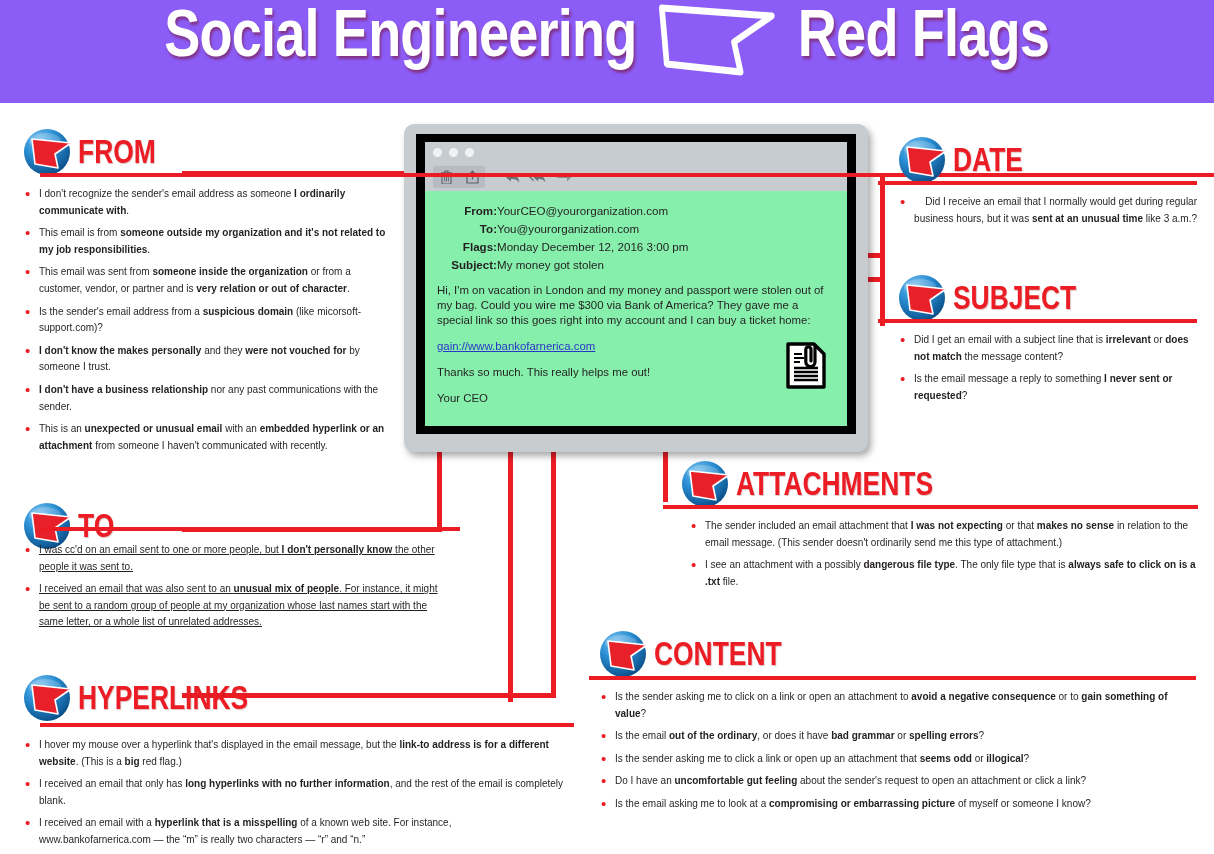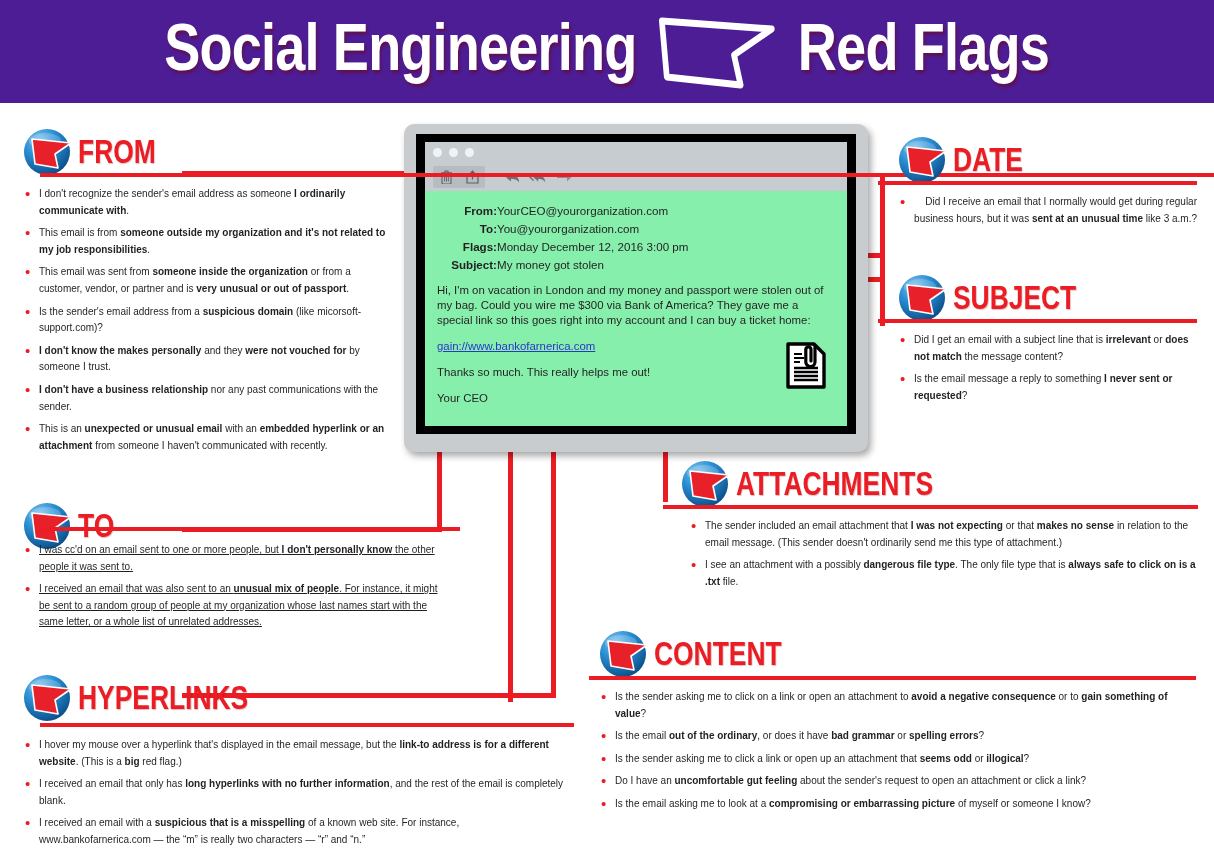--- a/index.html
+++ b/index.html
@@ -9,22 +9,22 @@
     background:#ffffff;
     position:relative;
     overflow:hidden;
     color:#231f20;
   }
   .page { position:relative; width:1214px; height:854px; }
 
   
   .banner {
     position:absolute; left:0; top:0; width:1214px; height:103px;
-    background:#4c1d95;
-    display:flex; align-items:center; justify-content:center;
+    background:#8b5cf6;
+    display:flex; justify-content:center;
   }
   .banner-title {
     font-family:"Liberation Sans", sans-serif;
     font-weight:bold;
     font-size:66px;
     color:#ffffff;
     letter-spacing:-1px;
     transform:scaleX(0.82);
     transform-origin:center;
     white-space:nowrap;
@@ -260,21 +260,21 @@
           <ellipse cx="23" cy="15" rx="16" ry="8" fill="#ffffff" opacity=".2"></ellipse>
           <path d="M10 13 L49 17 L33 28 L36 42 L13 38 Z" fill="#e8202a" stroke="#ffffff" stroke-width="1.6" stroke-linejoin="round"></path>
         </svg>
       </span>
       <span class="sec-title">FROM</span>
       <span class="rule" style="top:47px; width:1175px;"></span>
     </div>
     <ul class="flags" style="margin-top:8px;">
       <li>I don't recognize the sender's email address as someone <b>I ordinarily communicate with</b>.</li>
       <li>This email is from <b>someone outside my organization and it's not related to my job responsibilities</b>.</li>
-      <li>This email was sent from <b>someone inside the organization</b> or from a customer, vendor, or partner and is <b>very unusual or out of passport</b>.</li>
+      <li>This email was sent from <b>someone inside the organization</b> or from a customer, vendor, or partner and is <b>very relation or out of character</b>.</li>
       <li>Is the sender's email address from a <b>suspicious domain</b> (like micorsoft-support.com)?</li>
       <li><b>I don't know the makes personally</b> and they <b>were not vouched for</b> by someone I trust.</li>
       <li><b>I don't have a business relationship</b> nor any past communications with the sender.</li>
       <li>This is an <b>unexpected or unusual email</b> with an <b>embedded hyperlink or an attachment</b> from someone I haven't communicated with recently.</li>
     </ul>
   </div>
 
   <div class="sec" style="left:22px; top:500px; width:420px;">
     <div class="sec-head">
       <span class="badge">
@@ -301,21 +301,21 @@
           <ellipse cx="23" cy="15" rx="16" ry="8" fill="#ffffff" opacity=".2"></ellipse>
           <path d="M10 13 L49 17 L33 28 L36 42 L13 38 Z" fill="#e8202a" stroke="#ffffff" stroke-width="1.6" stroke-linejoin="round"></path>
         </svg>
       </span>
       <span class="sec-title">HYPERLINKS</span>
       <span class="rule" style="top:51px; width:534px;"></span>
     </div>
     <ul class="flags" style="margin-top:13px;">
       <li>I hover my mouse over a hyperlink that's displayed in the email message, but the <b>link-to address is for a different website</b>. (This is a <b>big</b> red flag.)</li>
       <li>I received an email that only has <b>long hyperlinks with no further information</b>, and the rest of the email is completely blank.</li>
-      <li>I received an email with a <b>suspicious that is a misspelling</b> of a known web site. For instance,  www.bankofarnerica.com — the “m” is really two characters — “r” and “n.”</li>
+      <li>I received an email with a <b>hyperlink that is a misspelling</b> of a known web site. For instance,  www.bankofarnerica.com — the “m” is really two characters — “r” and “n.”</li>
     </ul>
   </div>
 
   <div class="sec" style="left:897px; top:134px; width:300px;text-align:right;">
     <div class="sec-head">
       <span class="badge">
         <svg width="52" height="52" viewBox="0 0 52 52">
           <circle cx="25" cy="26" r="23" fill="url(#g1)"></circle>
           <ellipse cx="23" cy="15" rx="16" ry="8" fill="#ffffff" opacity=".2"></ellipse>
           <path d="M10 13 L49 17 L33 28 L36 42 L13 38 Z" fill="#e8202a" stroke="#ffffff" stroke-width="1.6" stroke-linejoin="round"></path>

